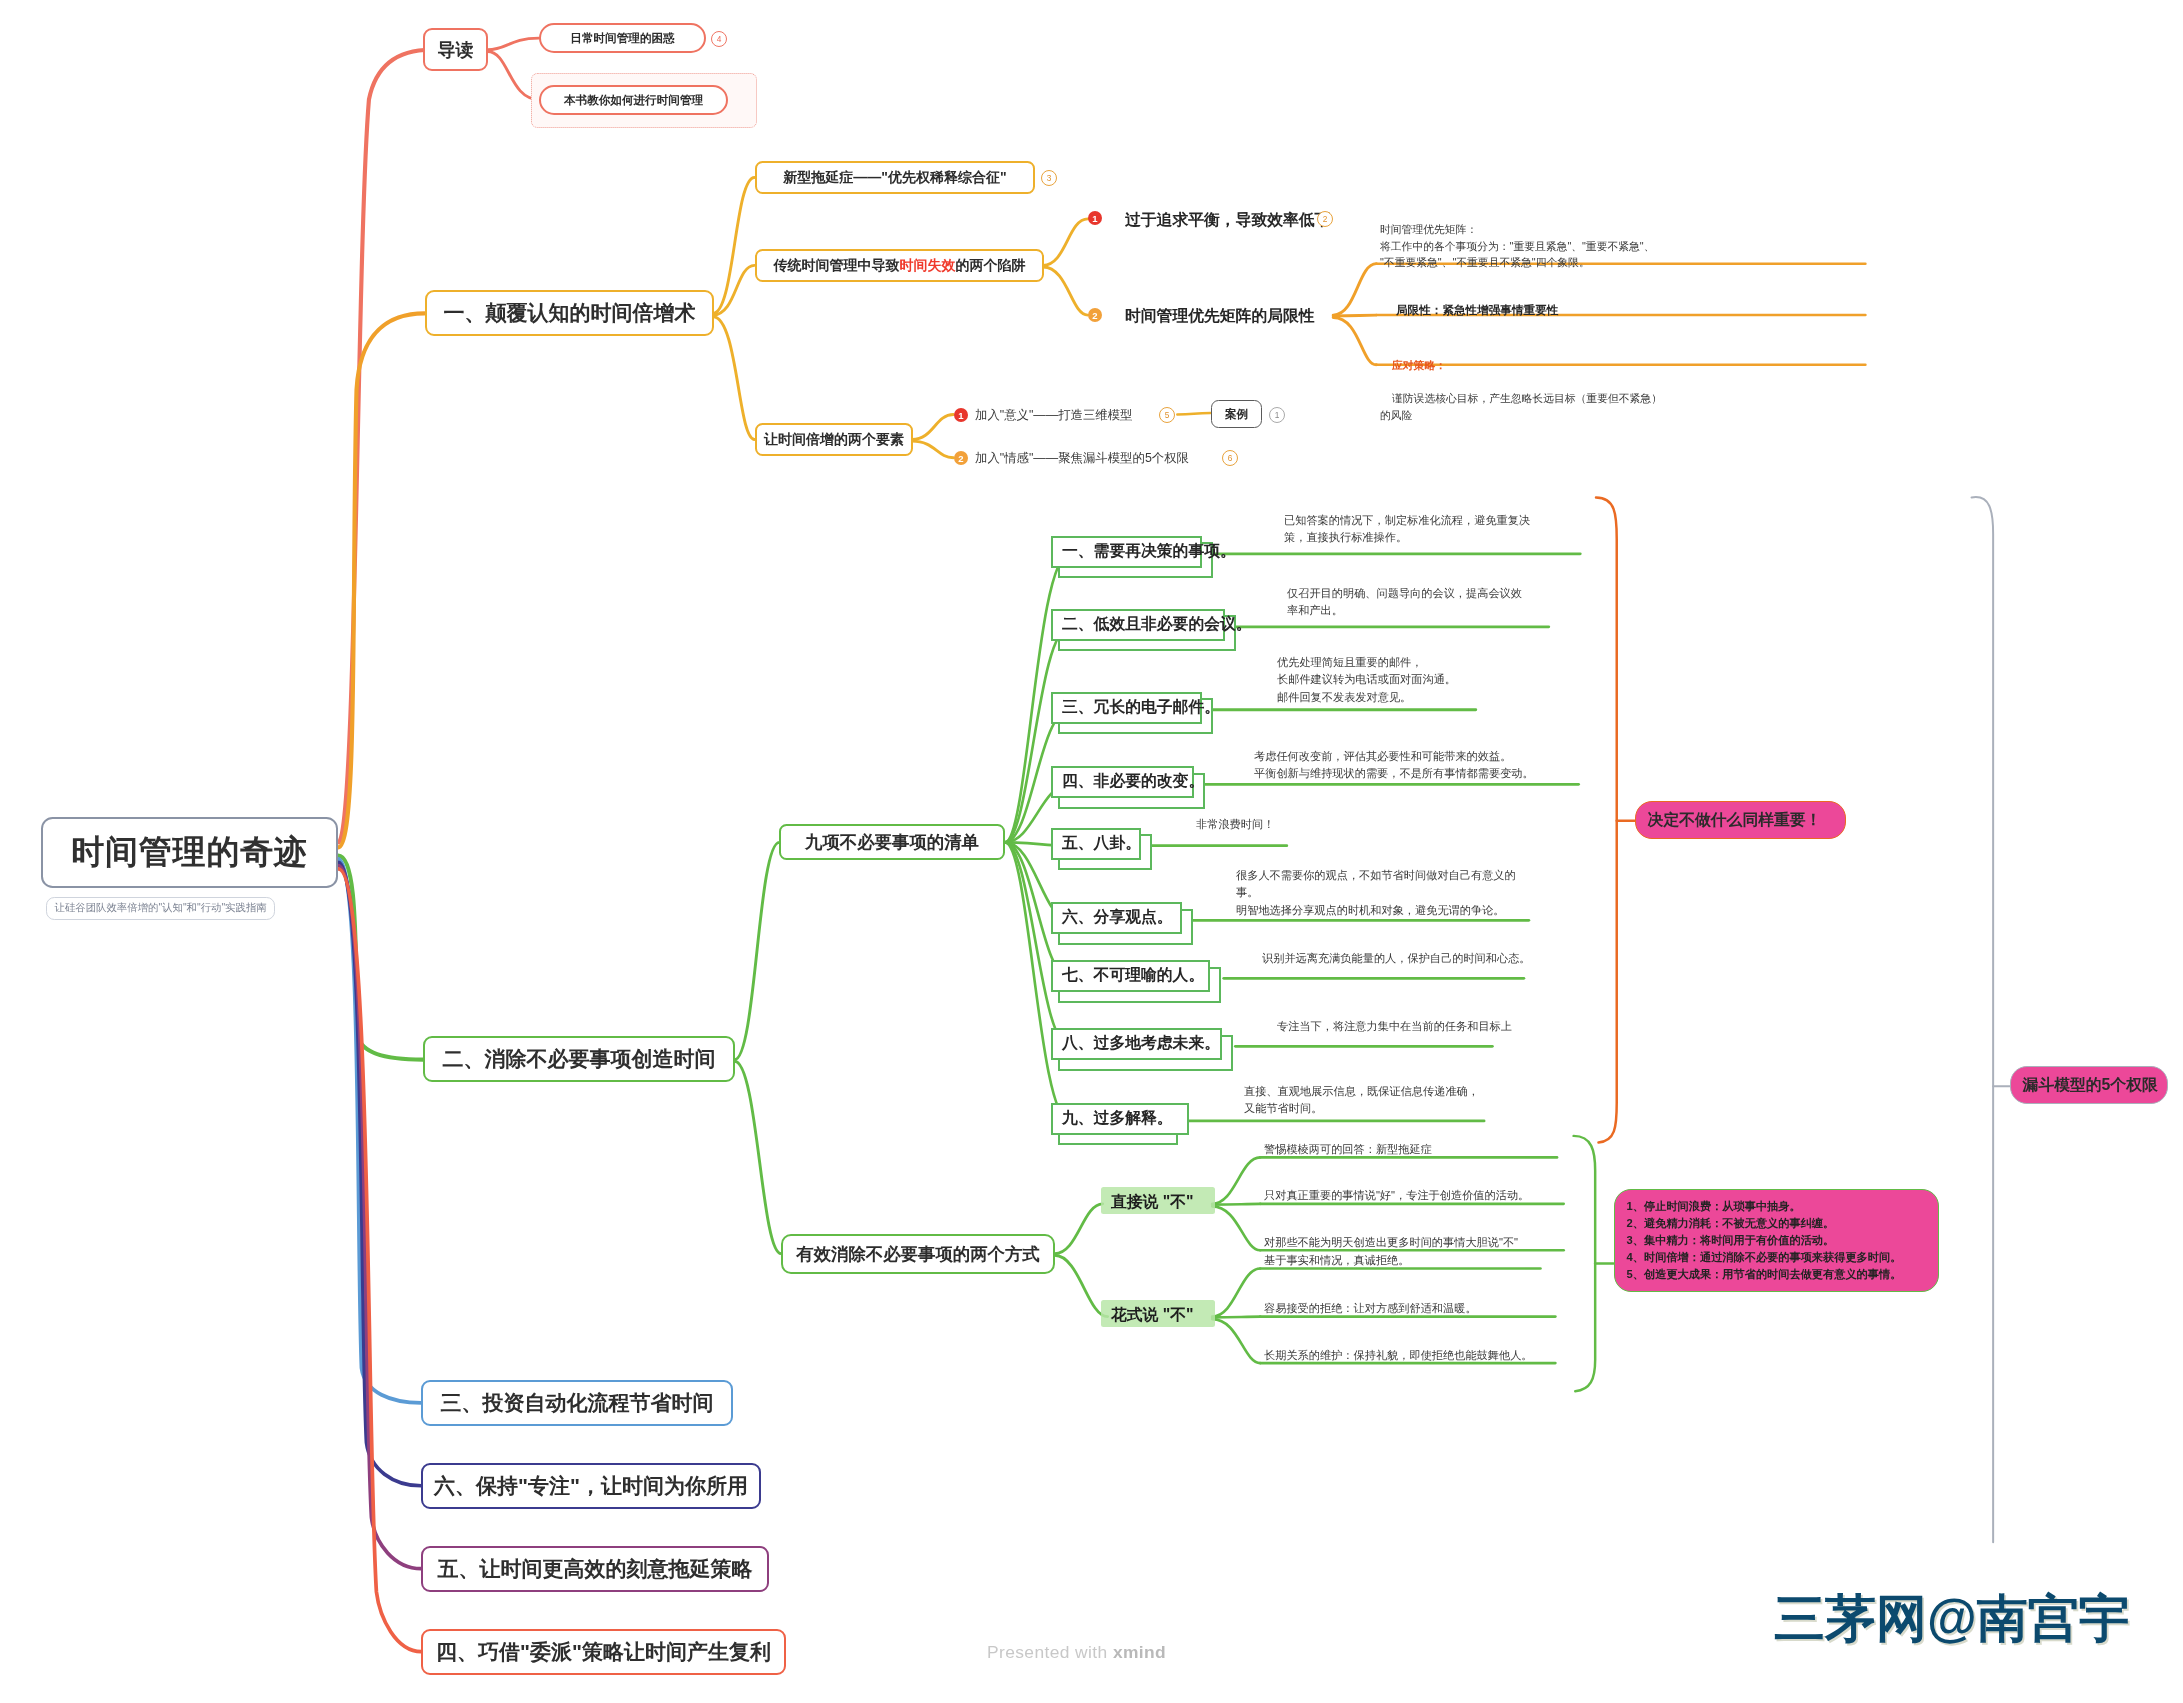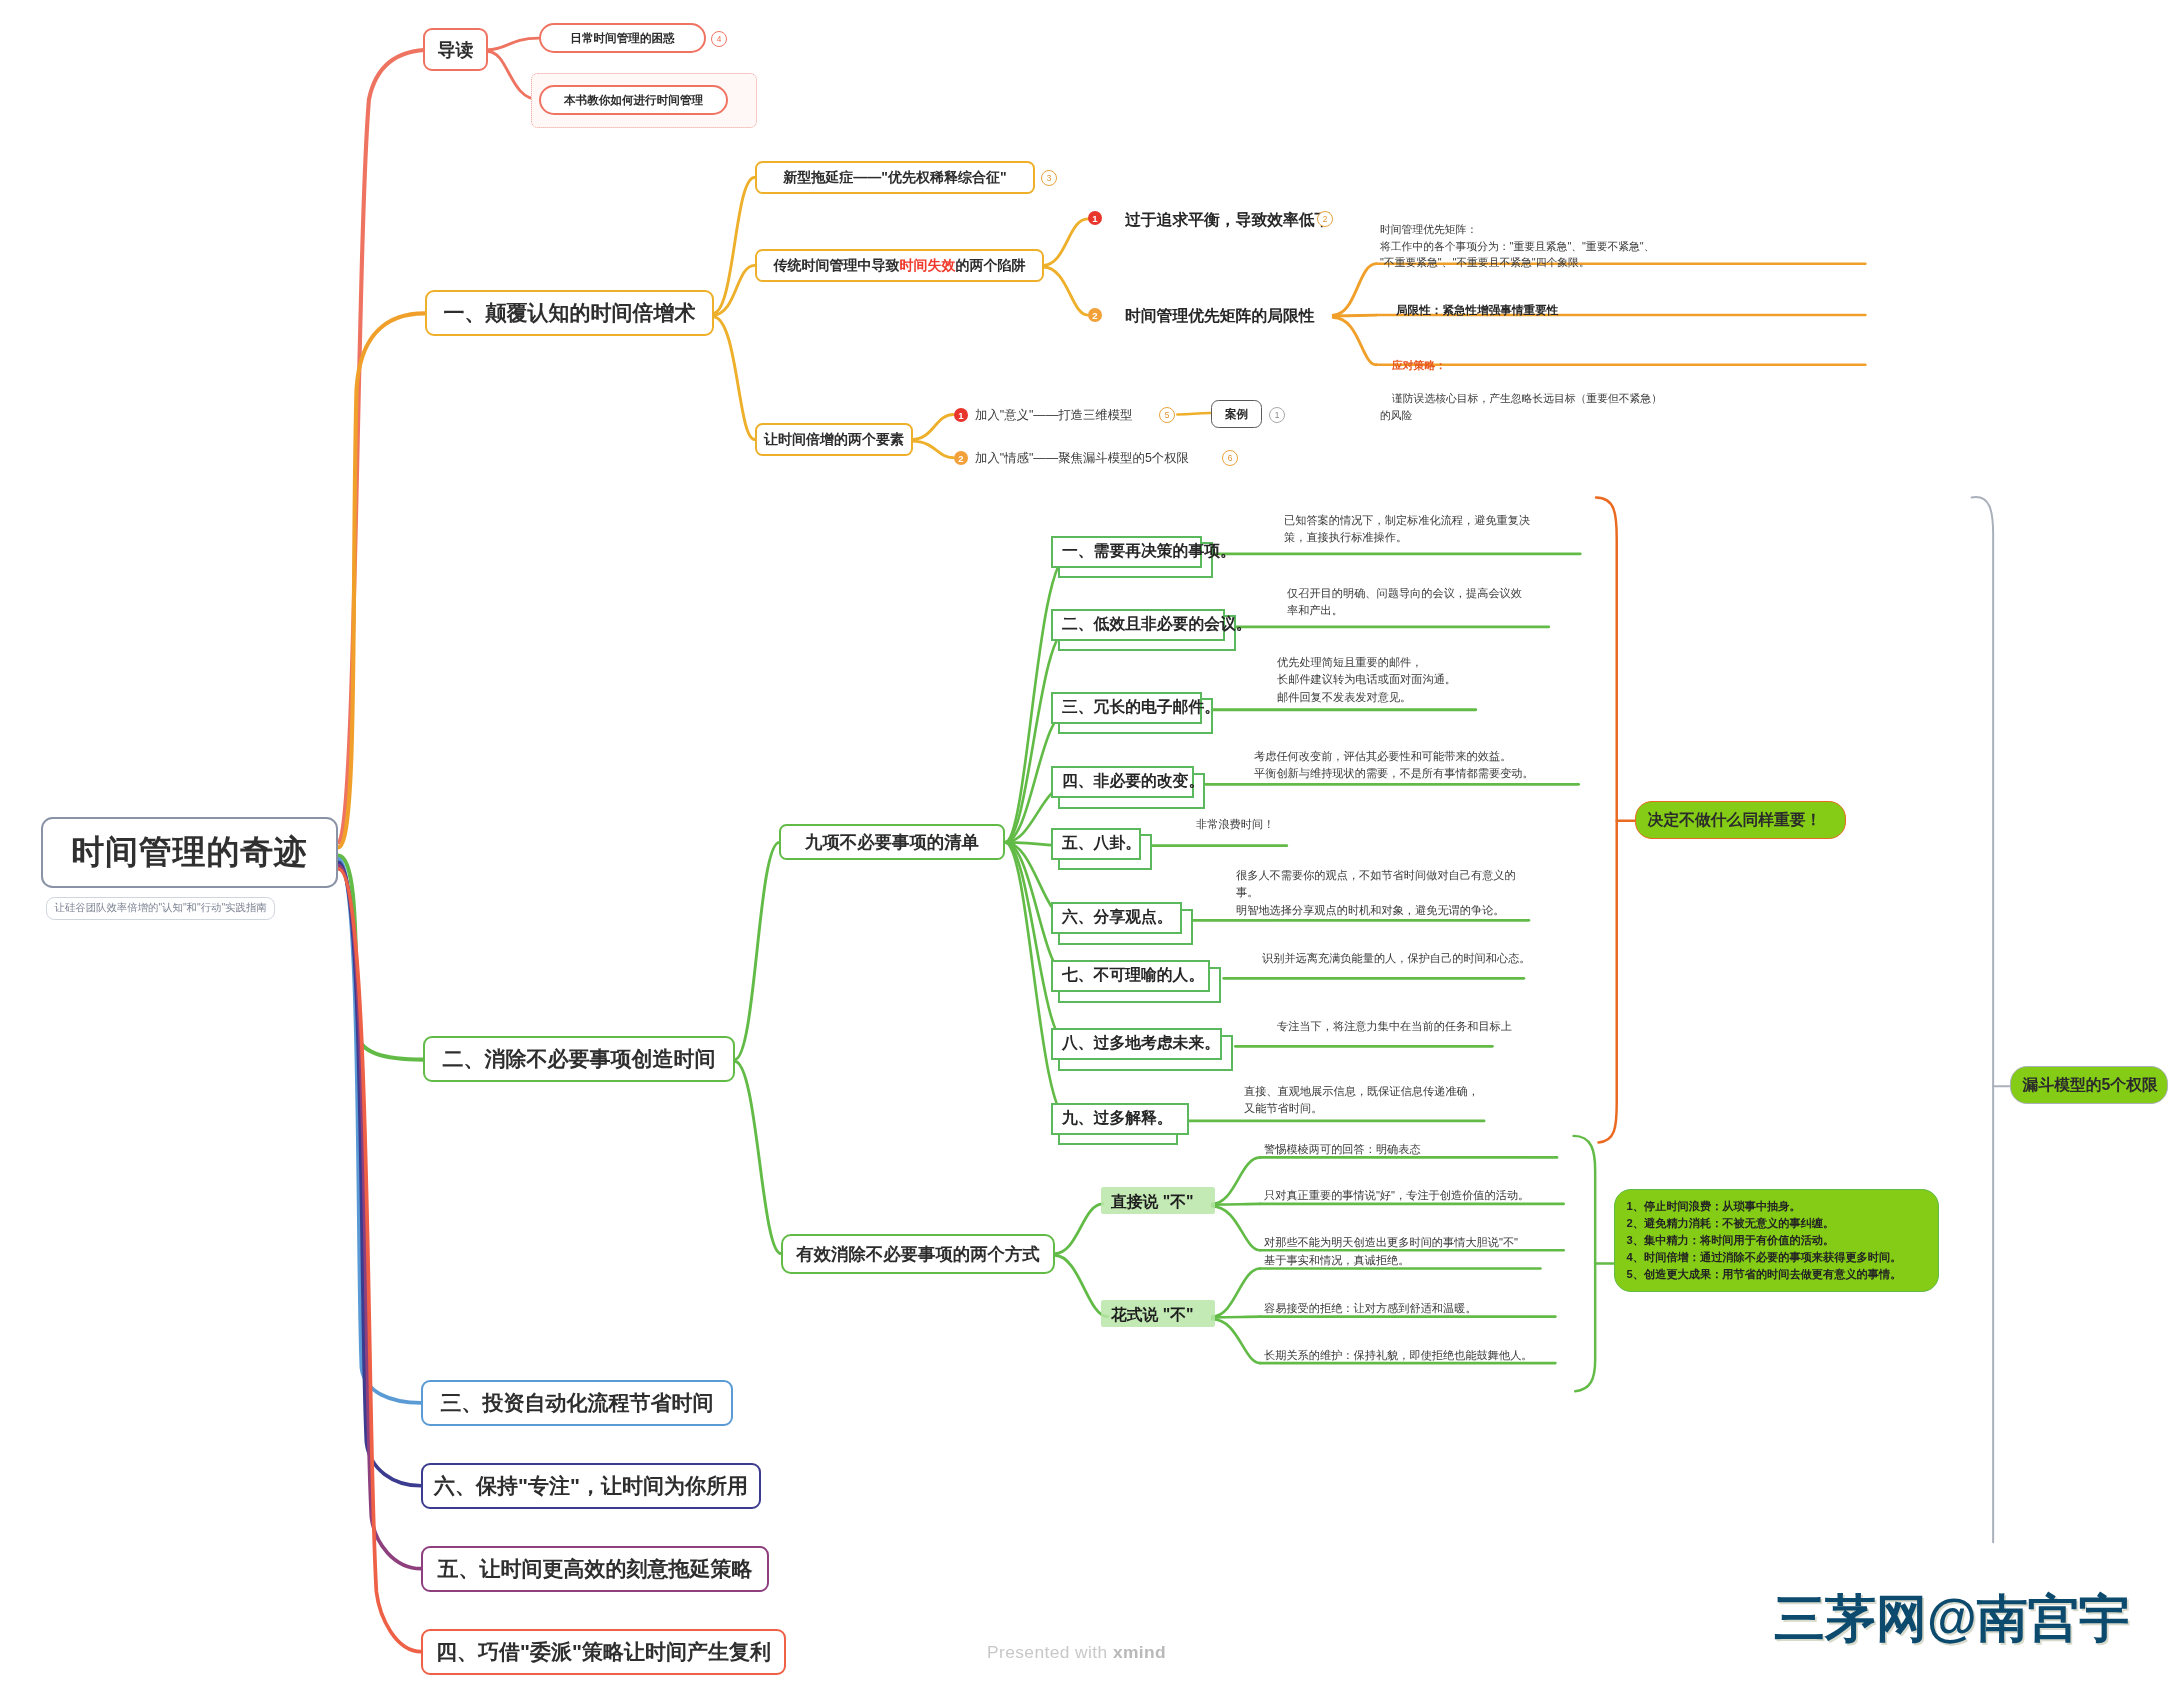--- a/index.html
+++ b/index.html
@@ -139,21 +139,21 @@
     position:absolute;
     font-size:15.8px;font-weight:700;color:#1d1d1d;
     z-index:4;white-space:nowrap;
   }
 
   
   .callout{
     position:absolute;
     box-sizing:border-box;
     border-radius:17px;
-    background:#84cc16;
+    background:#ec4899;
     display:flex;align-items:center;
     padding:0 11.6px;
     white-space:nowrap;
   }
   .callout.orange{border:1.7px solid #ea6a22;font-size:15.8px;font-weight:700;color:#2b2b2b;}
   .callout.gray{border:1.7px solid #aab0bb;font-size:15.8px;font-weight:700;color:#2b2b2b;}
   .callout.green-list{
     border:1.7px solid #62bb46;
     align-items:flex-start;
     padding:7.5px 11.6px;
@@ -411,21 +411,21 @@
   </div>
   <div class="leaf" style="left:1244px;top:1083px;">直接、直观地展示信息，既保证信息传递准确，
 又能节省时间。</div>
 
   <div class="node lvl2" style="left:781px;top:1234px;width:274px;height:40px;border-color:#62bb46;font-size:17.4px;border-radius:10px;">
     <span>有效消除不必要事项的两个方式</span>
   </div>
 
   <div class="hl" style="left:1101px;top:1187px;width:114px;height:26.5px;"></div>
   <div class="hl-label" style="left:1111px;top:1192px;">直接说 "不"</div>
-  <div class="leaf" style="left:1264px;top:1141px;">警惕模棱两可的回答：明确表态</div>
+  <div class="leaf" style="left:1264px;top:1141px;">警惕模棱两可的回答：新型拖延症</div>
   <div class="leaf" style="left:1264px;top:1187px;">只对真正重要的事情说"好"，专注于创造价值的活动。</div>
   <div class="leaf" style="left:1264px;top:1234px;">对那些不能为明天创造出更多时间的事情大胆说"不"</div>
 
   <div class="hl" style="left:1101px;top:1300px;width:114px;height:26.5px;"></div>
   <div class="hl-label" style="left:1111px;top:1305px;">花式说 "不"</div>
   <div class="leaf" style="left:1264px;top:1252px;">基于事实和情况，真诚拒绝。</div>
   <div class="leaf" style="left:1264px;top:1300px;">容易接受的拒绝：让对方感到舒适和温暖。</div>
   <div class="leaf" style="left:1264px;top:1347px;">长期关系的维护：保持礼貌，即使拒绝也能鼓舞他人。</div>
 
   <div class="callout orange" style="left:1635px;top:801px;width:211px;height:38px;">

